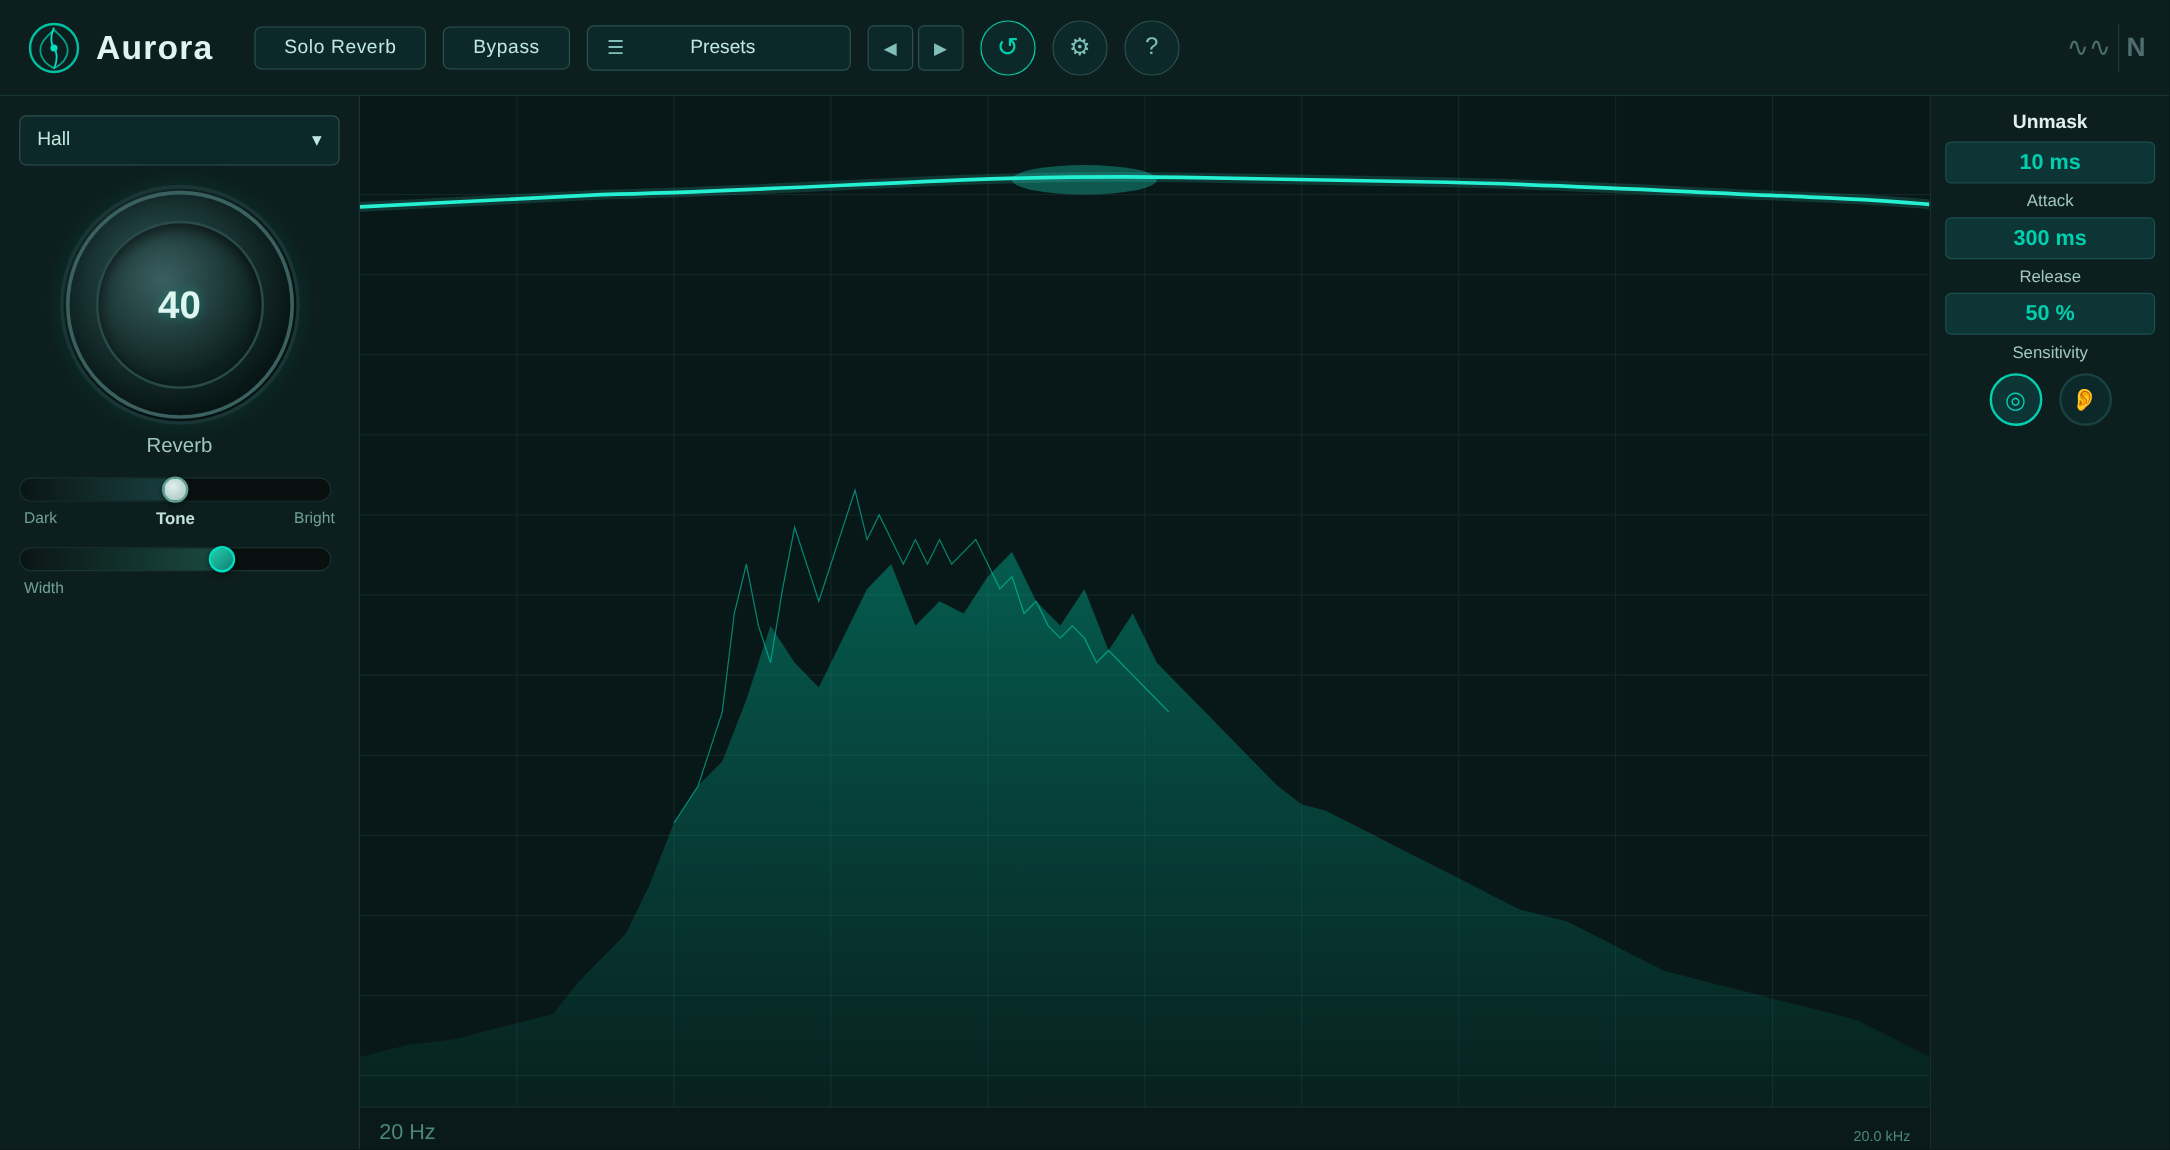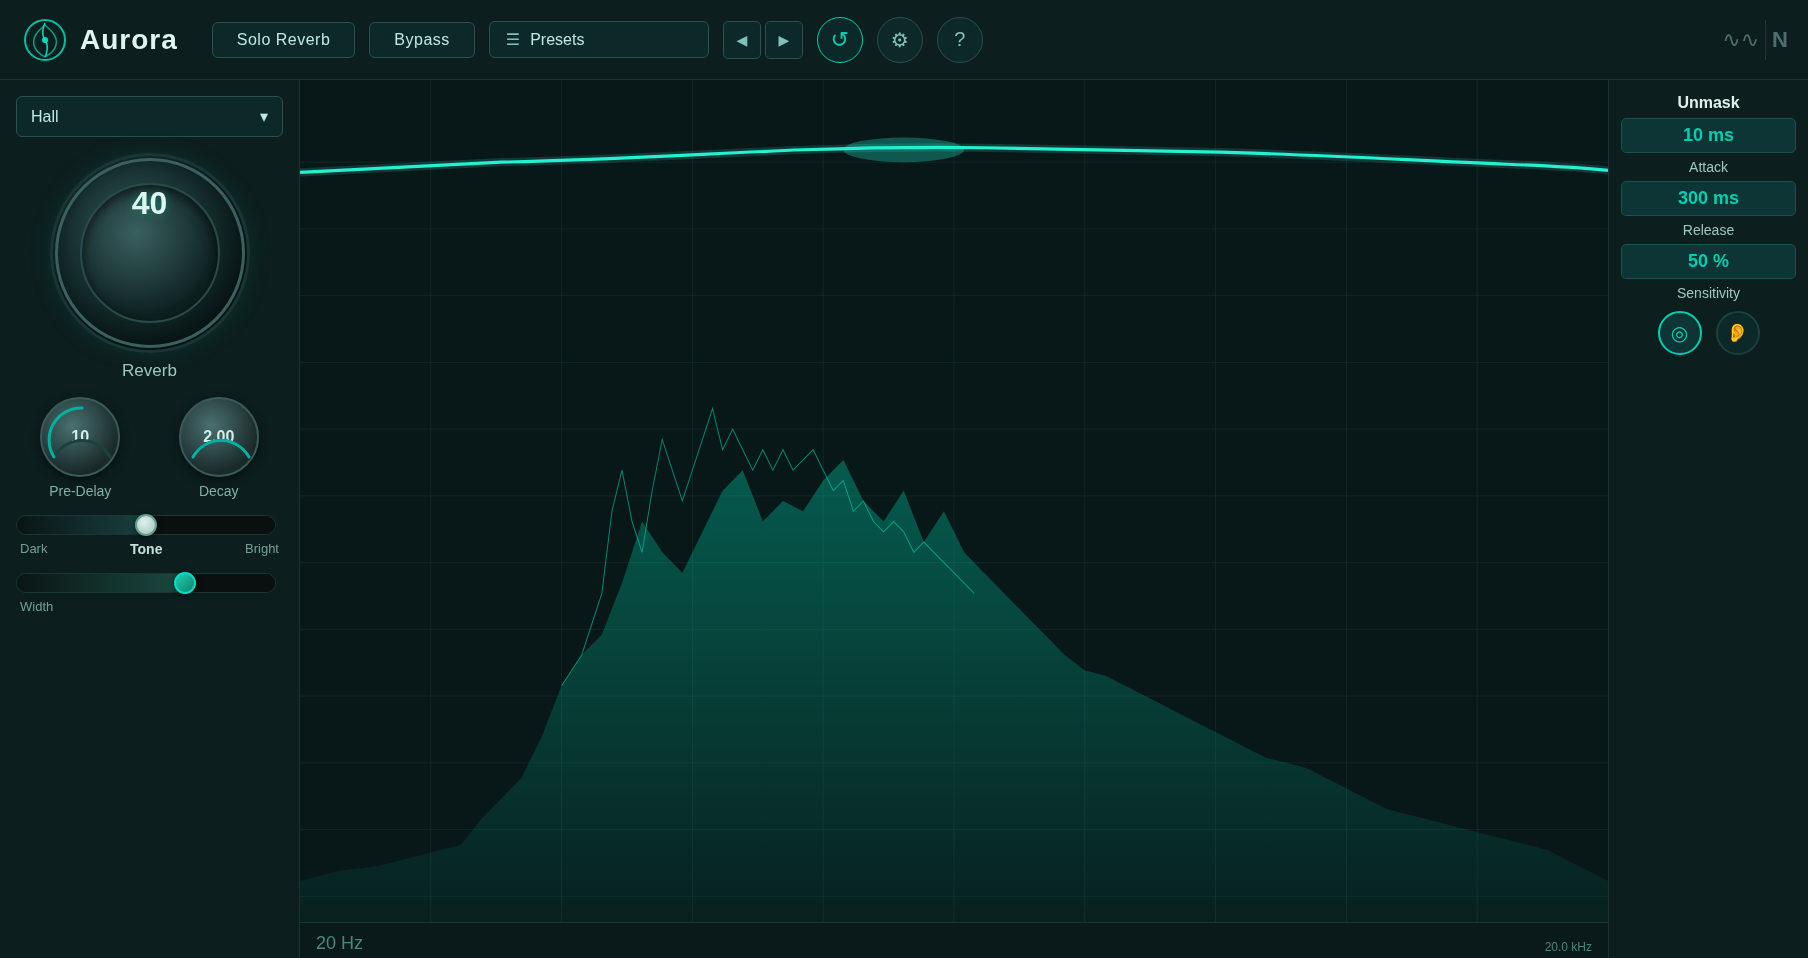--- a/index.html
+++ b/index.html
@@ -75,20 +75,21 @@
 
     .presets-icon {
       font-size: 16px;
       color: #80c0b8;
     }
 
     .presets-label {
       font-size: 16px;
       color: #c0e8e0;
       flex: 1;
+      margin-left: 45px;
     }
 
     .nav-arrows {
       display: flex;
       gap: 4px;
     }
 
     .nav-arrow {
       background: #0d2828;
       border: 1.5px solid #2a5050;
@@ -210,20 +211,21 @@
       border: 3px solid #3a6060;
     }
 
     .knob-inner {
       width: 140px;
       height: 140px;
       border-radius: 50%;
       background: radial-gradient(circle at 40% 35%, #3a6060, #0d2020 70%);
       border: 2px solid #2a4a4a;
       display: flex;
+      align-items: center;
       justify-content: center;
       position: relative;
       box-shadow: inset 0 4px 12px rgba(0,0,0,0.6);
     }
 
     .knob-value {
       font-size: 32px;
       font-weight: 700;
       color: #e0f5f0;
       text-shadow: 0 0 10px rgba(0,200,160,0.4);
@@ -592,42 +594,20 @@
           <div class="knob-outer">
             <div class="knob-ring"></div>
             <div class="knob-inner">
               <span class="knob-value">40</span>
             </div>
           </div>
         </div>
         <span class="knob-label">Reverb</span>
       </div>
 
-      <div class="small-knobs-row">
-        <div class="small-knob-group">
-          <div class="small-knob">
-            <svg width="80" height="80" viewBox="0 0 80 80" style="position:absolute;top:0;left:0;">
-              <path d="M 12 58 A 32 32 0 0 1 68 58" fill="none" stroke="#1a4040" stroke-width="3" stroke-linecap="round"></path>
-              <path d="M 12 58 A 32 32 0 0 1 40 9" fill="none" stroke="#00b0a0" stroke-width="3" stroke-linecap="round"></path>
-            </svg>
-            <span class="small-knob-value">10</span>
-          </div>
-          <span class="small-knob-label">Pre-Delay</span>
-        </div>
-        <div class="small-knob-group">
-          <div class="small-knob">
-            <svg width="80" height="80" viewBox="0 0 80 80" style="position:absolute;top:0;left:0;">
-              <path d="M 12 58 A 32 32 0 0 1 68 58" fill="none" stroke="#1a4040" stroke-width="3" stroke-linecap="round"></path>
-              <path d="M 12 58 A 32 32 0 0 1 68 58" fill="none" stroke="#00b0a0" stroke-width="3" stroke-linecap="round"></path>
-            </svg>
-            <span class="small-knob-value">2.00</span>
-          </div>
-          <span class="small-knob-label">Decay</span>
-        </div>
-      </div>
 
       <div class="slider-group">
         <div class="slider-track" style="width:260px;">
           <div style="position:absolute;left:0;top:0;height:100%;width:50%;background:linear-gradient(to right,#0a1515,#1a4040);border-radius:10px 0 0 10px;"></div>
           <div style="position:absolute;left:50%;top:0;height:100%;right:0;background:#0a0f0f;border-radius:0 10px 10px 0;"></div>
           <div class="slider-thumb" style="left:50%;"></div>
         </div>
         <div class="slider-label-row">
           <span class="slider-label">Dark</span>
           <span class="slider-center-label">Tone</span>

